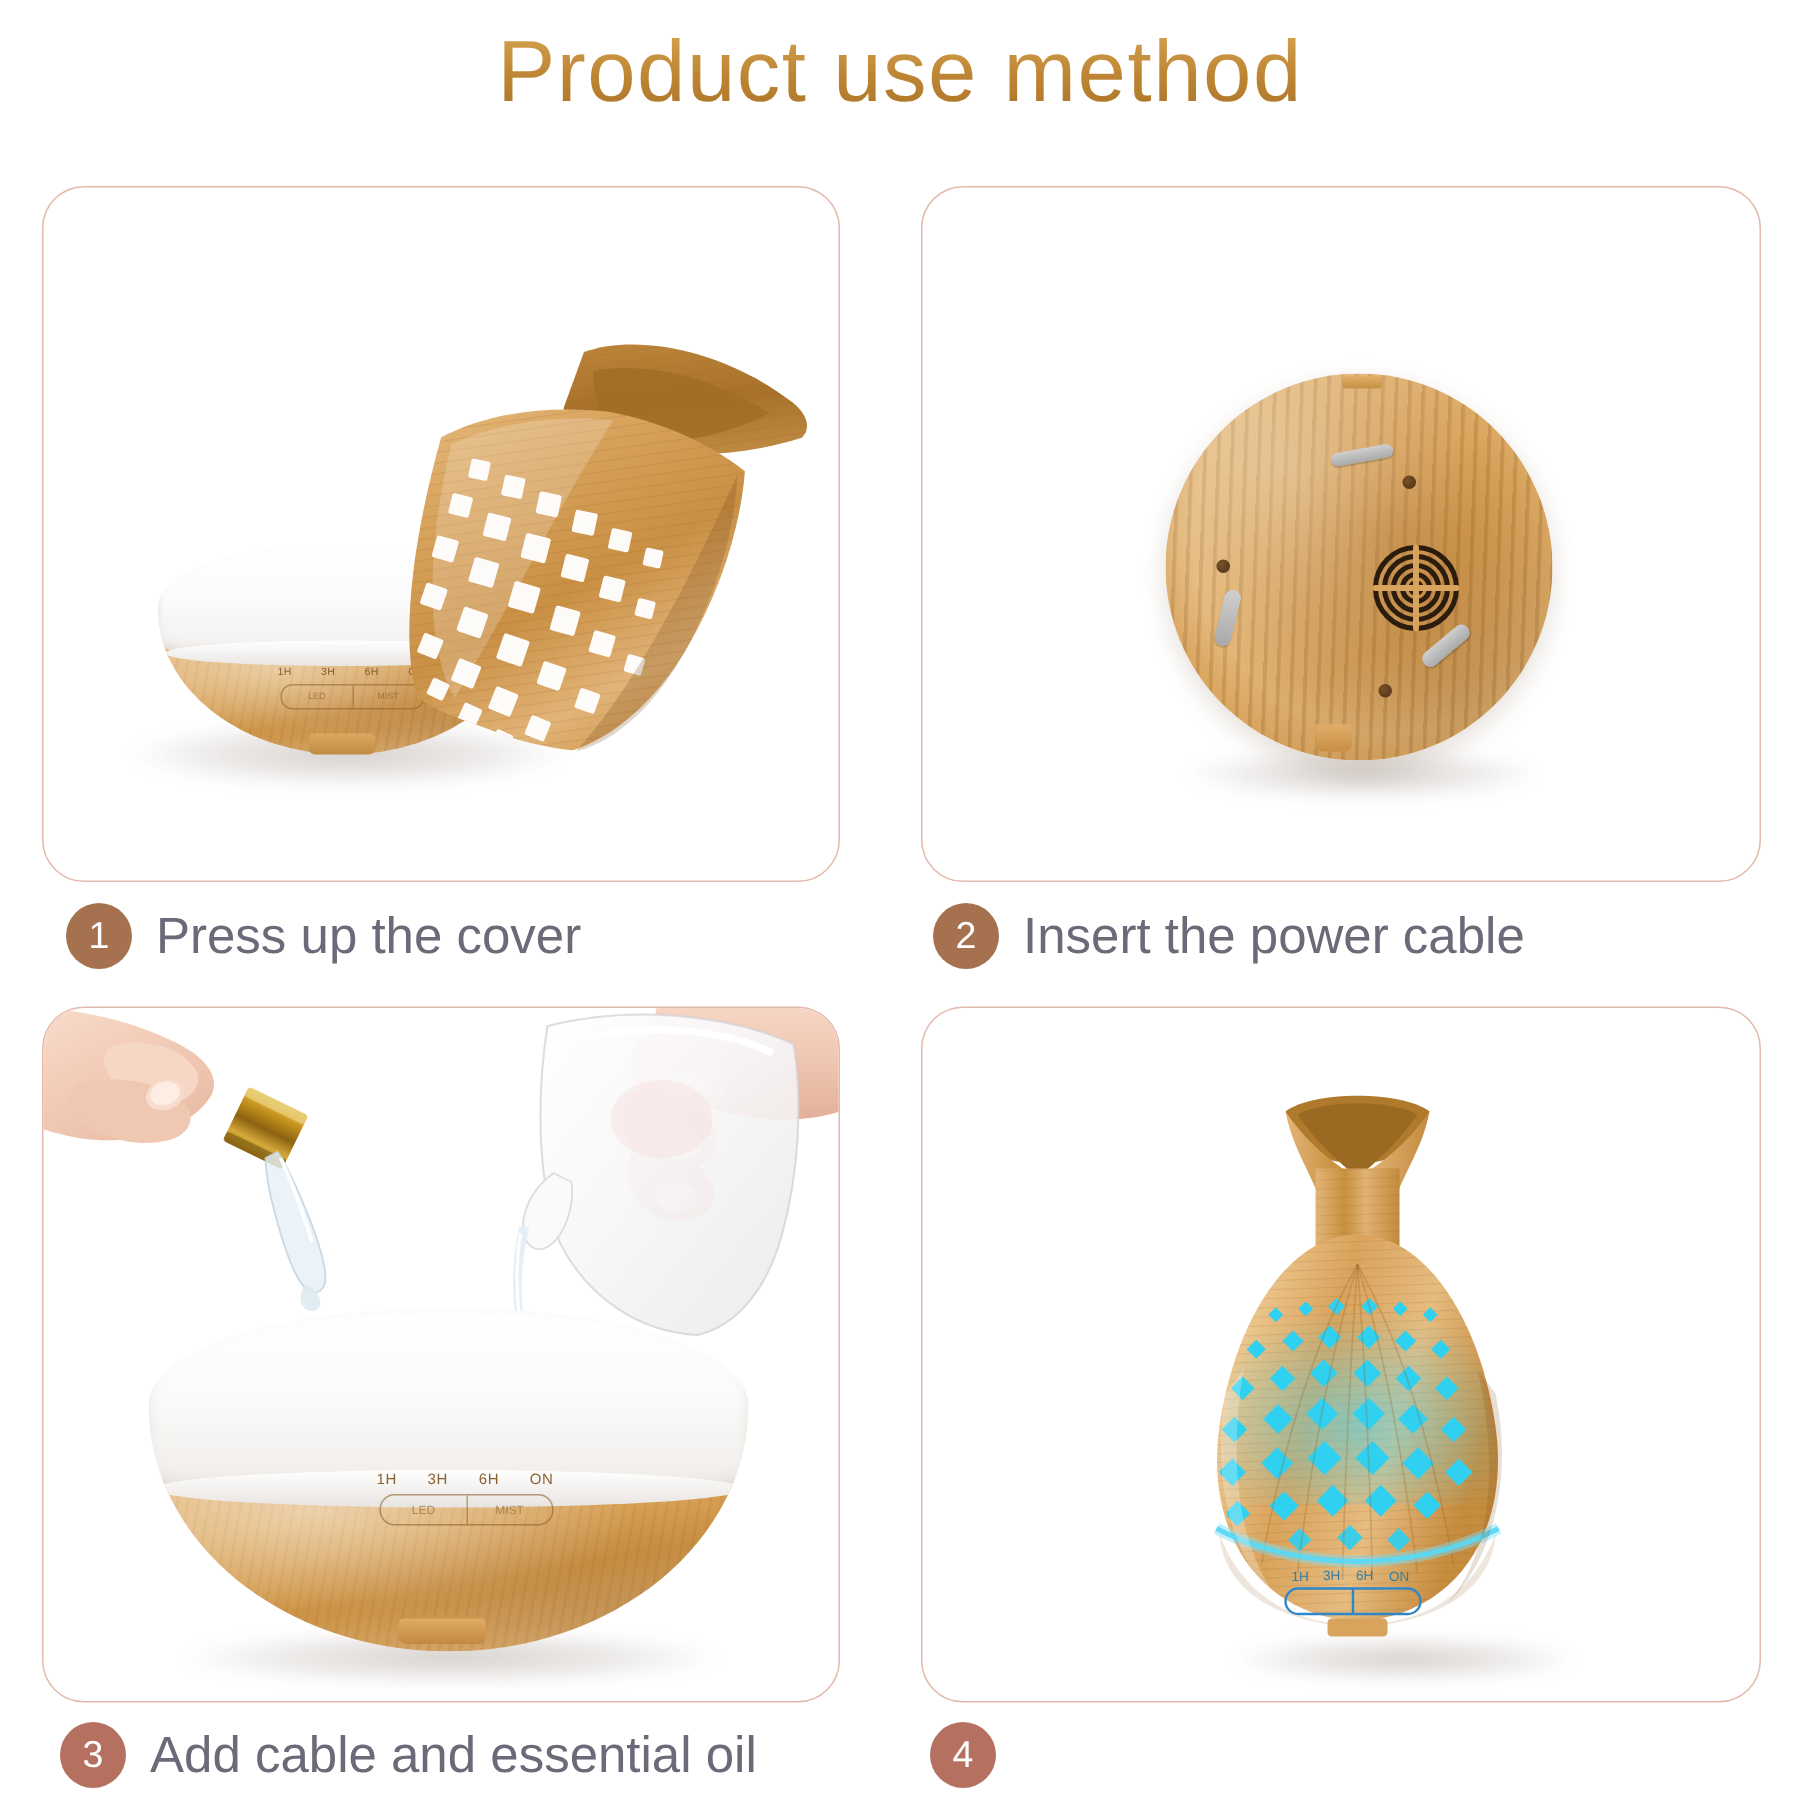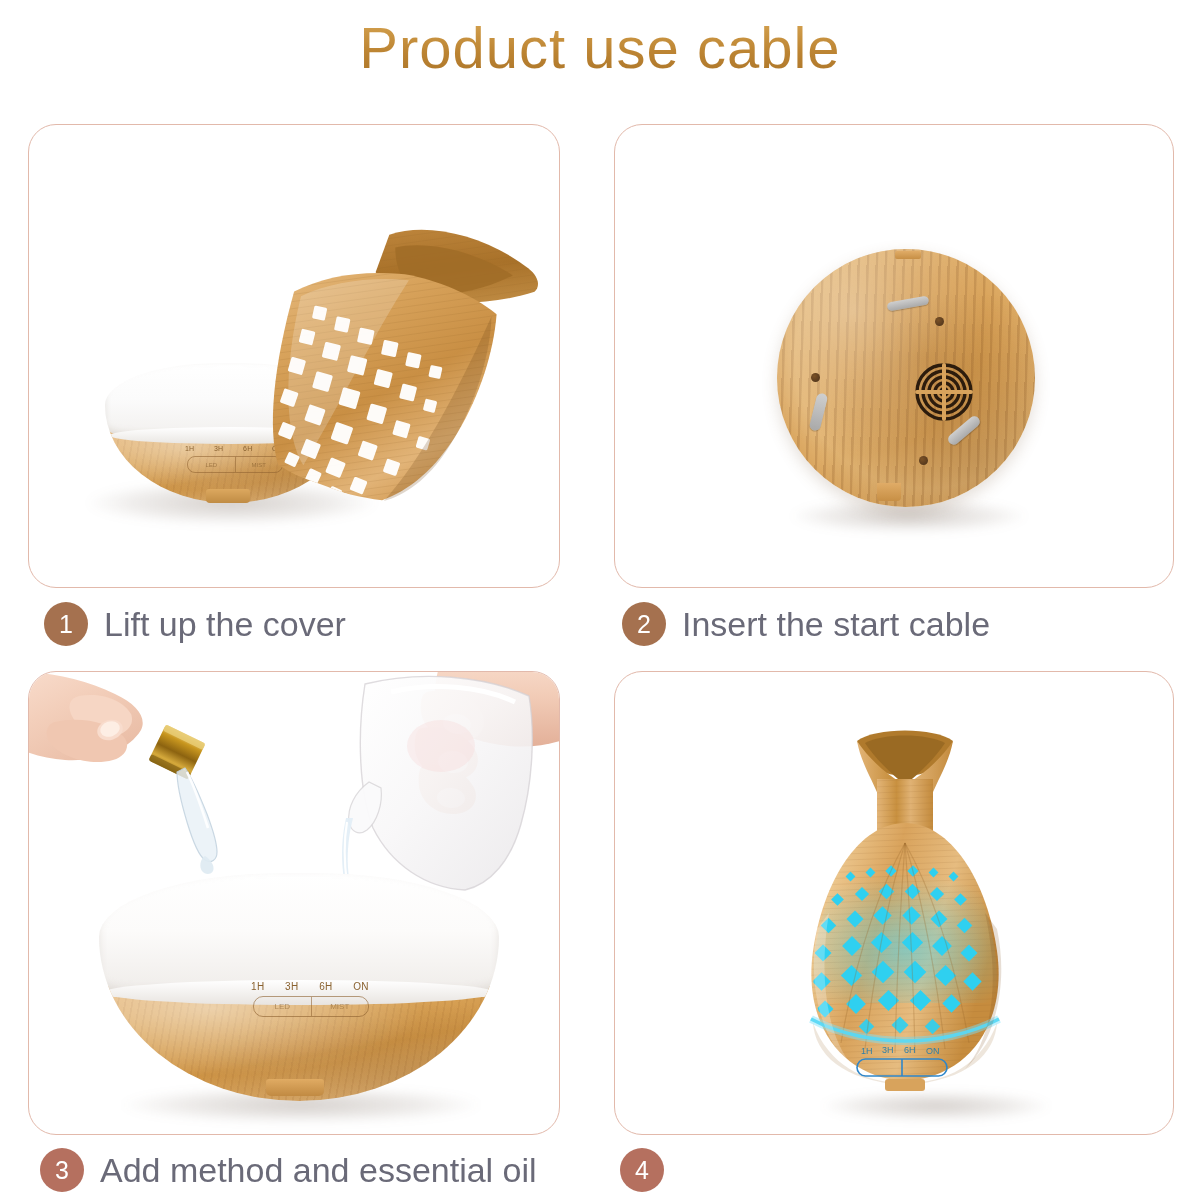--- a/index.html
+++ b/index.html
@@ -253,21 +253,21 @@
   #p3-ctrl .btnrow span:first-child { border-right: 1.2px solid rgba(140,95,45,.55); }
 
   
   svg { display: block; }
 </style>
 </head>
 <body>
 
 <div id="page">
 
-  <div class="title">Product use cable</div>
+  <div class="title">Product use method</div>
 
   <div class="panel" id="panel-1">
 
     <div class="shadow-ellipse" id="p1-shadow" style="left:58px;top:356px;width:290px;height:44px;"></div>
 
     <div id="p1-base" style="left:76px;top:238px;">
       <div class="bowl wood"></div>
       <div class="dome"></div>
       <div class="dome-lip"></div>
     </div>
@@ -702,30 +702,30 @@
         <rect x="86" y="356" width="40" height="12" rx="3" fill="#d8a35c"></rect>
 
         <path d="M 30 190 C 20 250 26 310 54 344 C 22 318 8 262 18 206 Z" fill="rgba(255,255,255,.25)"></path>
         <path d="M 186 190 C 200 252 196 312 166 346 C 196 318 210 262 198 206 Z" fill="rgba(120,72,22,.18)"></path>
       </svg>
     </div>
   </div>
 
   <div class="caption" id="cap-1">
     <div class="badge badge-brown">1</div>
-    <div class="cap-text">Lift up the cover</div>
+    <div class="cap-text">Press up the cover</div>
   </div>
 
   <div class="caption" id="cap-2">
     <div class="badge badge-brown">2</div>
-    <div class="cap-text">Insert the start cable</div>
+    <div class="cap-text">Insert the power cable</div>
   </div>
 
   <div class="caption" id="cap-3">
     <div class="badge badge-rose">3</div>
-    <div class="cap-text">Add method and essential oil</div>
+    <div class="cap-text">Add cable and essential oil</div>
   </div>
 
   <div class="caption" id="cap-4">
     <div class="badge badge-rose">4</div>
   </div>
 
 </div>
 
 </body></html>

